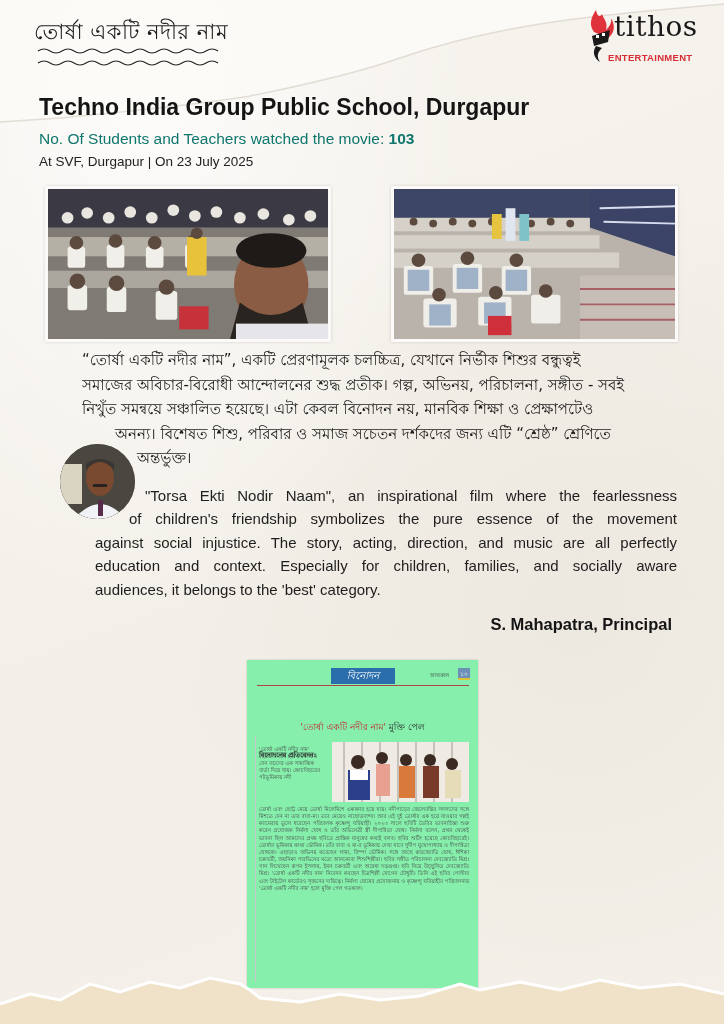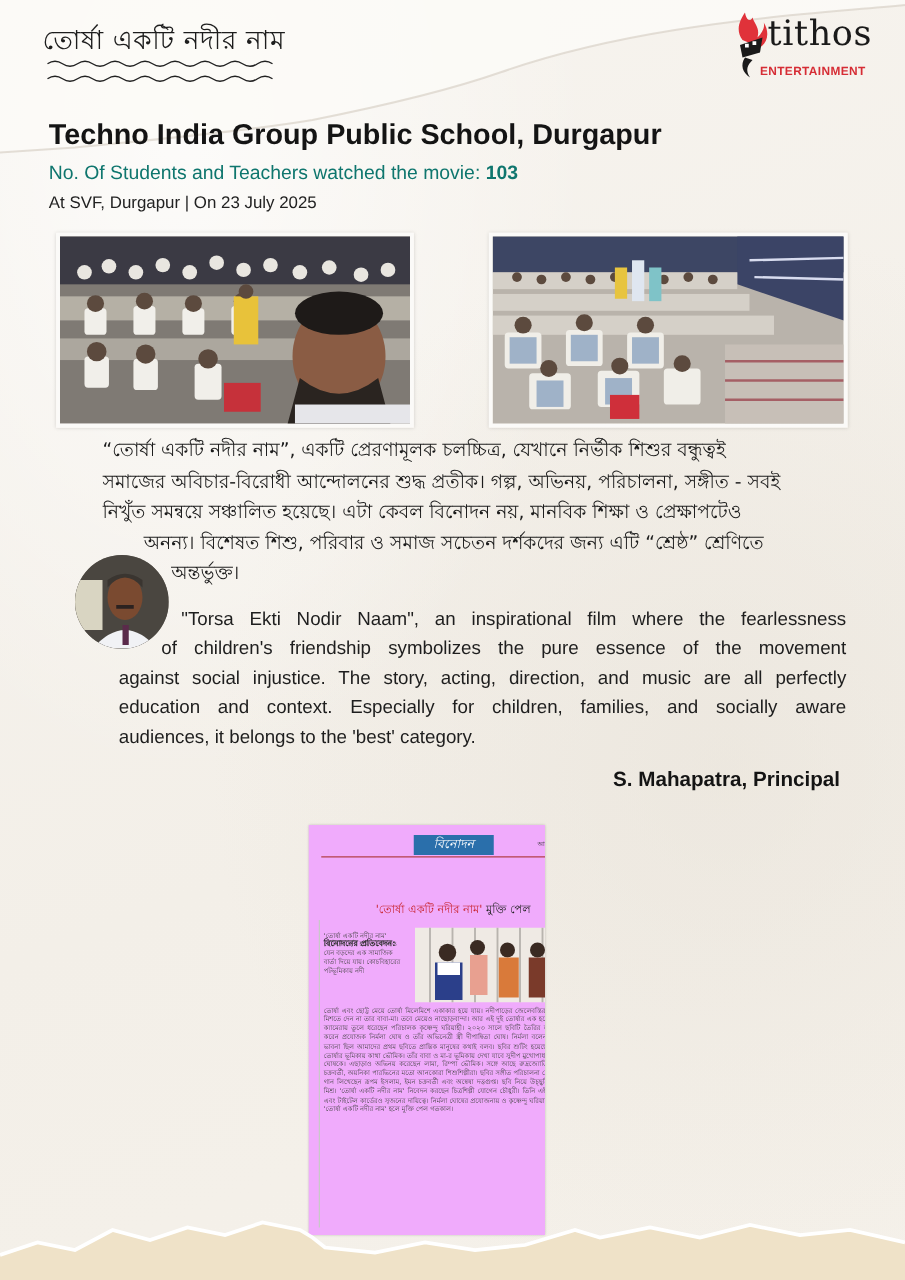--- a/index.html
+++ b/index.html
@@ -99,22 +99,22 @@
     .en-line.last { text-align-last: left; }
 
     .signature {
       right: 52px; top: 597px;
       font-family: "Liberation Sans", sans-serif; font-weight: bold;
       font-size: 16.5px; color: #141414; margin-top: 18px;
     }
 
     
     .clip {
-      left: 247px; top: 660px; width: 189px; height: 328px;
-      background: #f0abfc; box-shadow: 0 0 2px rgba(0,0,0,0.2);
+      left: 247px; top: 660px; width: 231px; height: 328px;
+      background: #86efac; box-shadow: 0 0 2px rgba(0,0,0,0.2);
       overflow: hidden;
     }
     .clip-masthead {
       position: absolute; left: 84px; top: 8px; width: 64px; height: 16px;
       background: #2a6fab; color: #fff; font-size: 10px; text-align: center; line-height: 16px;
       font-family: "DejaVu Serif", serif; font-style: italic;
     }
     .clip-rule { position: absolute; left: 10px; top: 25px; width: 212px; height: 1px; background: #b2424a; }
     .clip-brand {
       position: absolute; left: 183px; top: 12px; font-size: 5px; color: #333;

